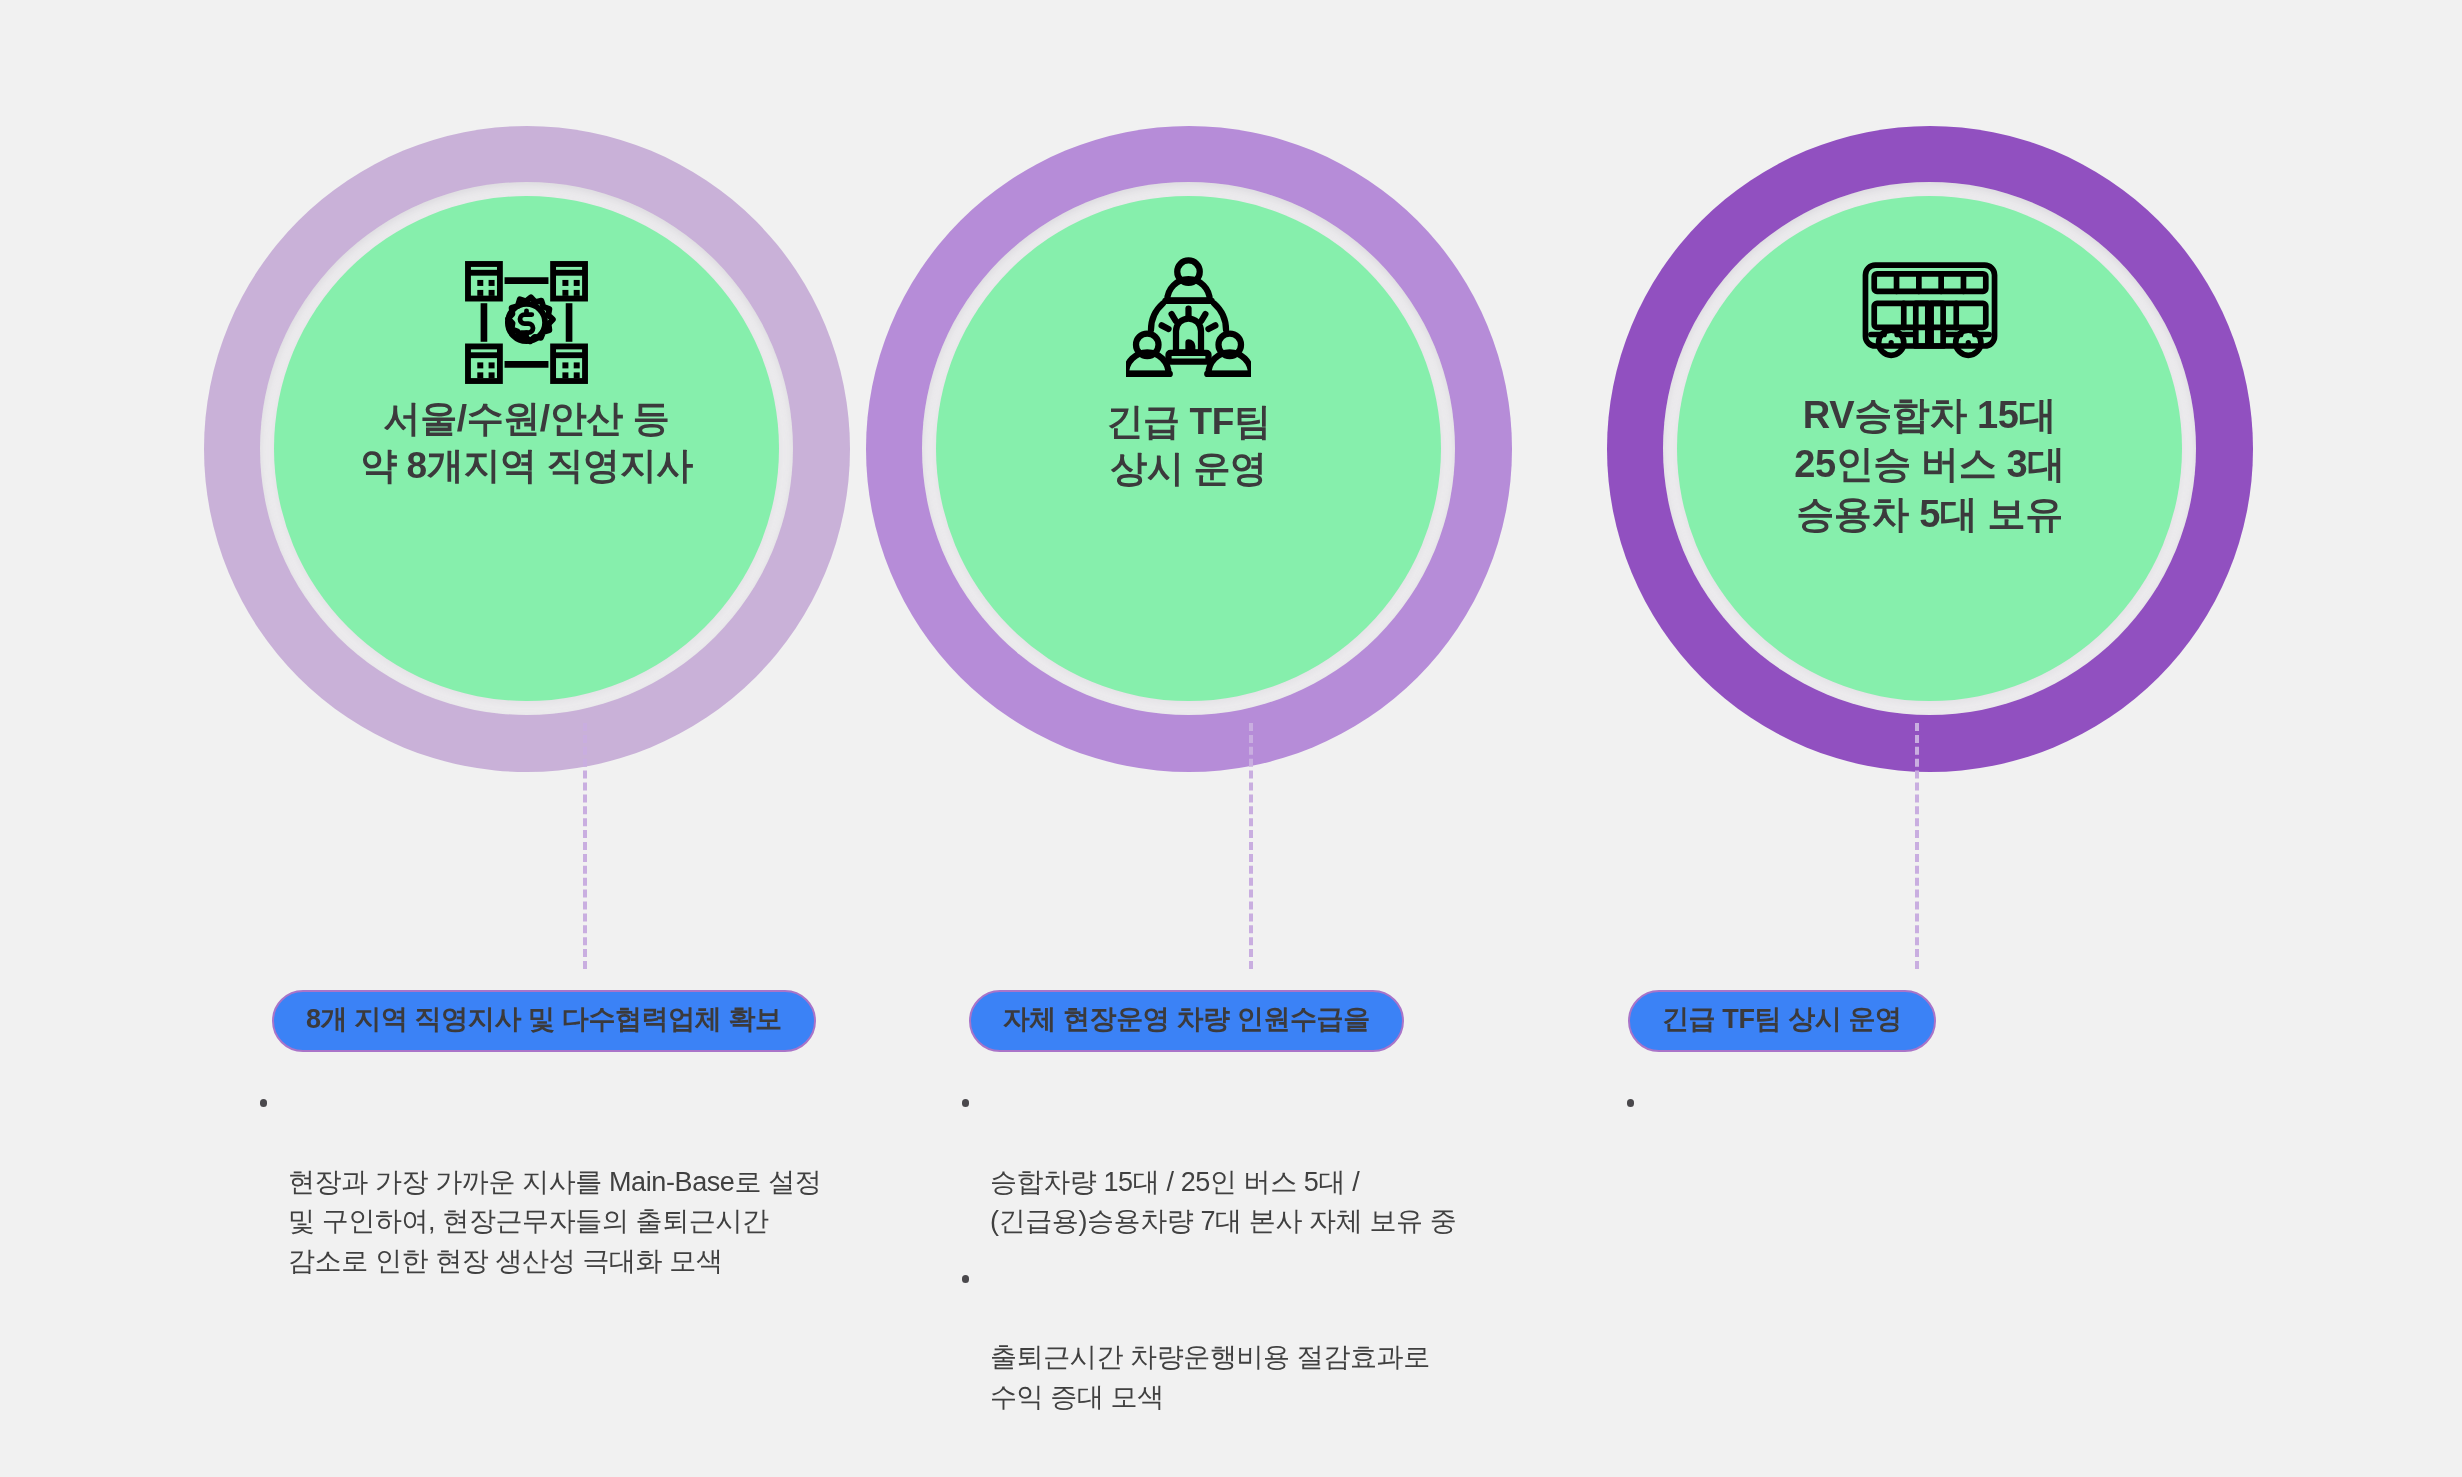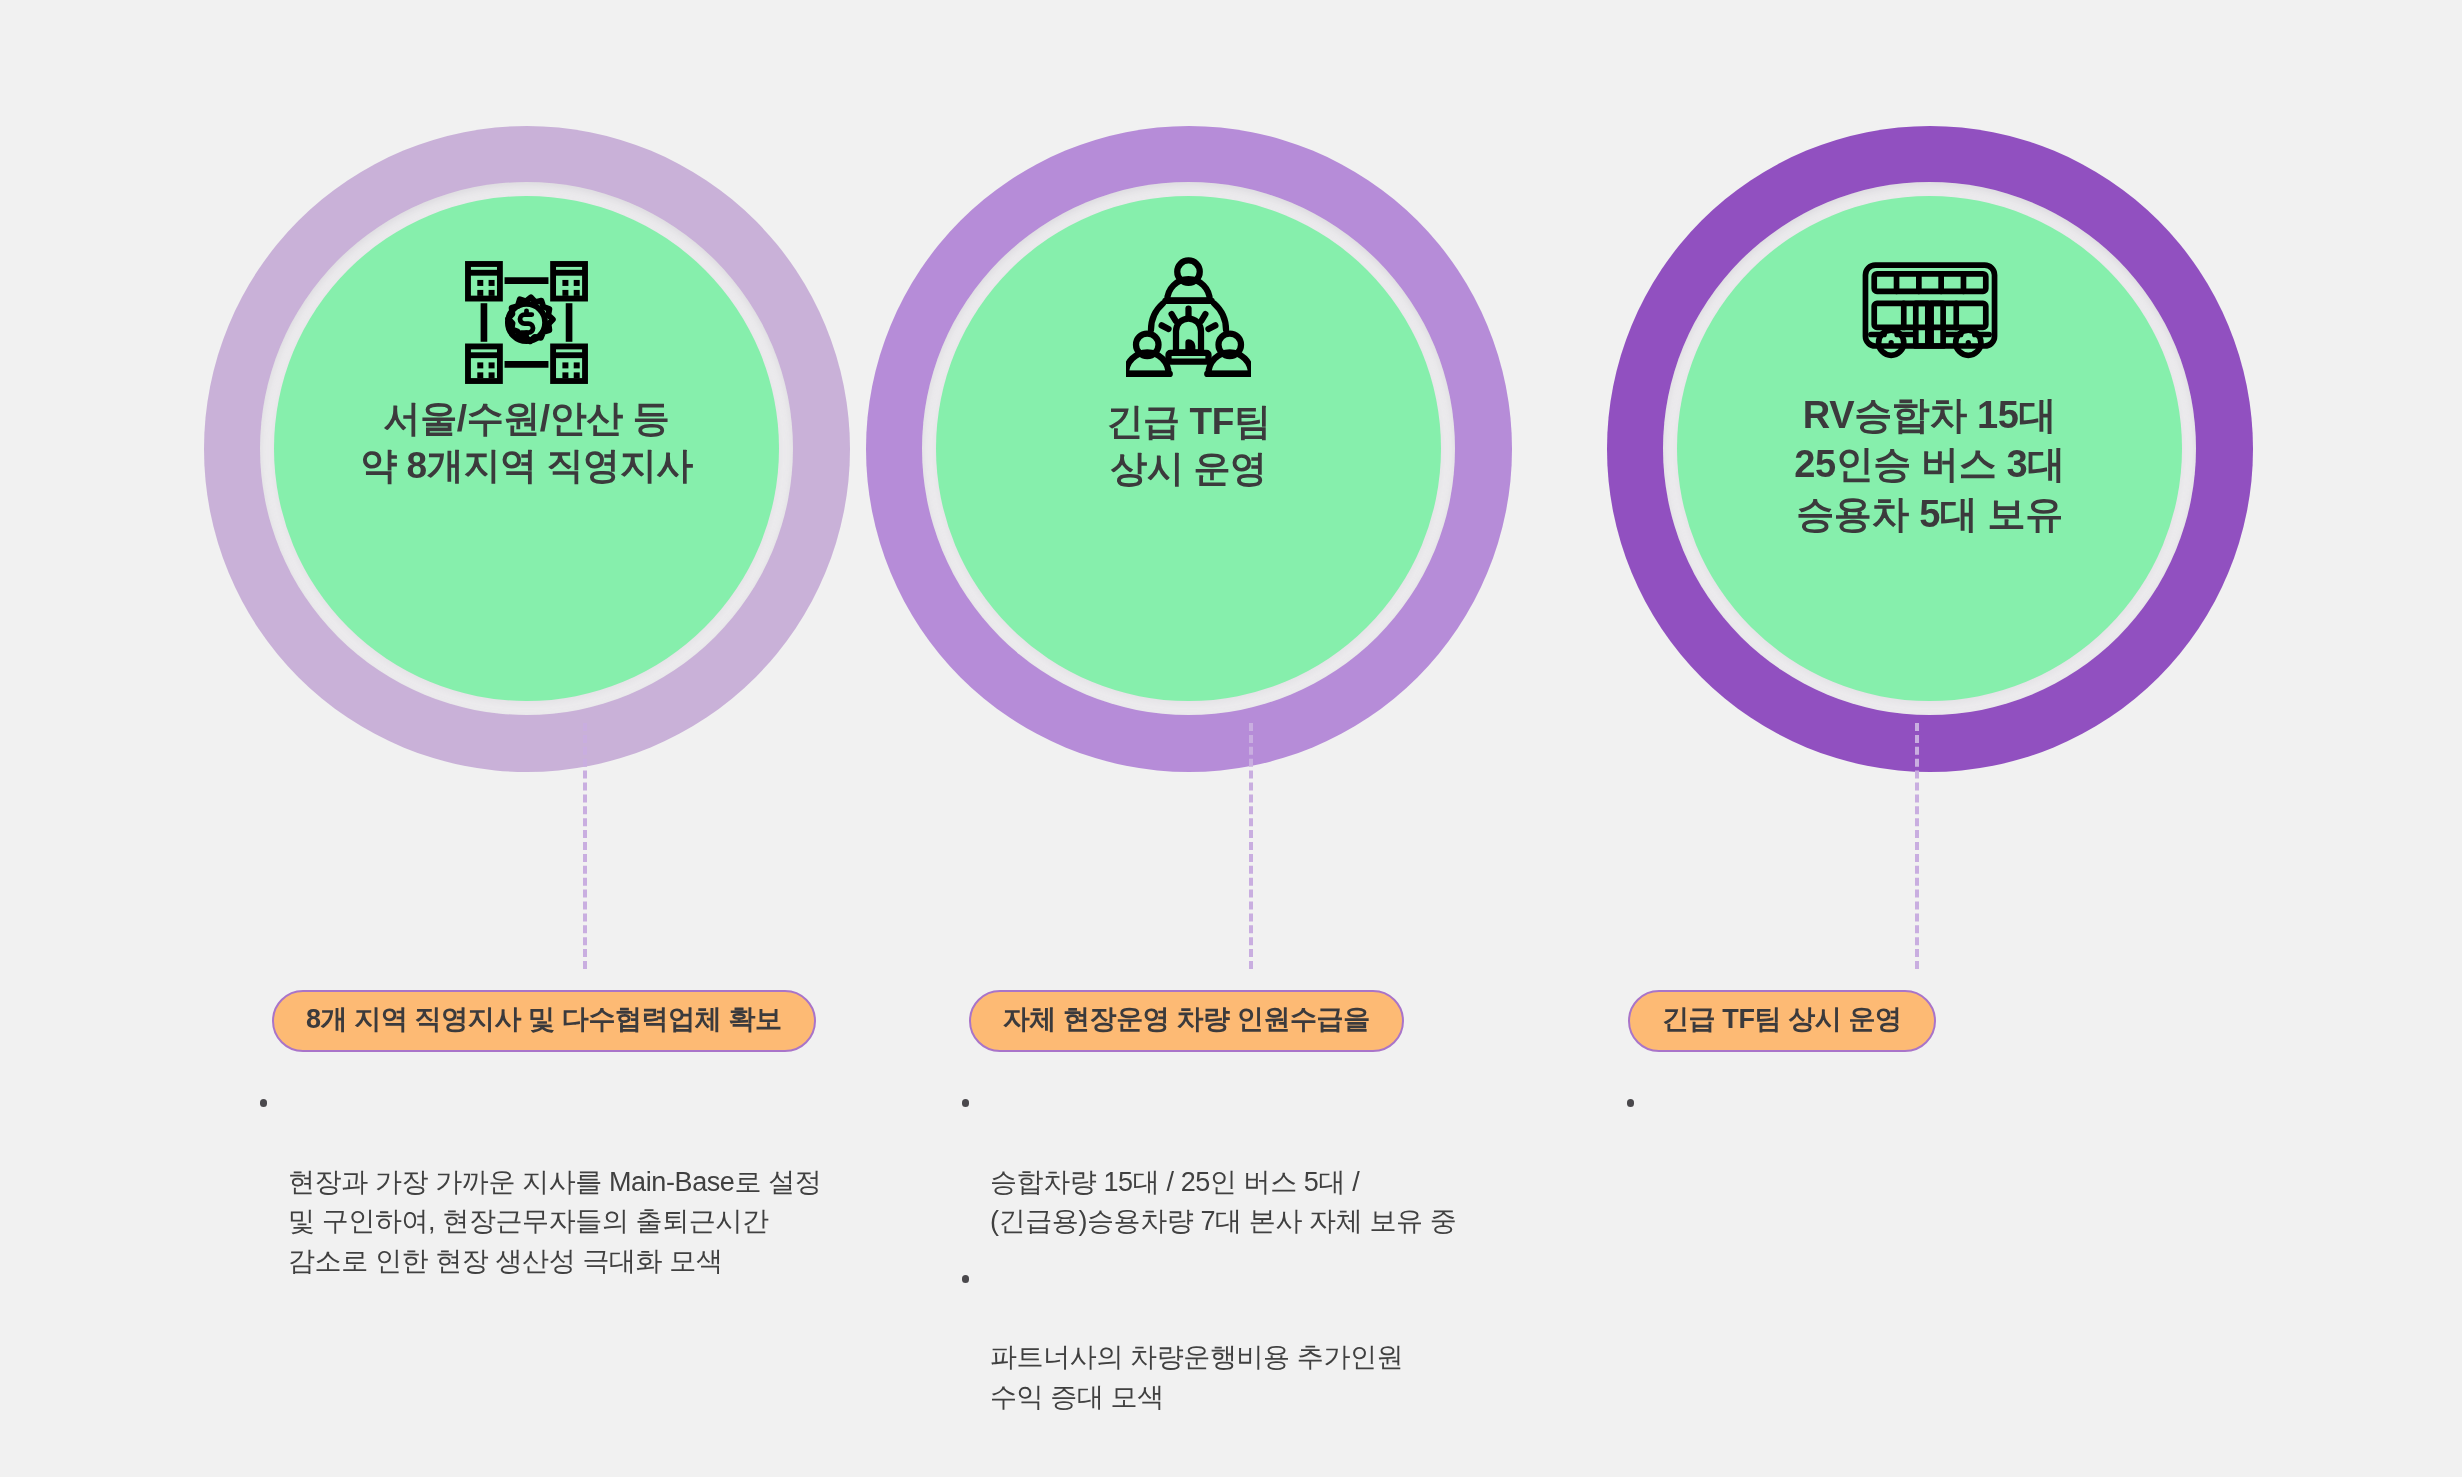--- a/index.html
+++ b/index.html
@@ -122,21 +122,21 @@
     top: 0;
   }
   #column-1 { left: 247px; width: 674px; }
   #column-2 { left: 949px; width: 674px; }
   #column-3 { left: 1614px; width: 709px; }
 
   .pill {
     display: inline-block;
     border: 2.1px solid #a974c9;
     border-radius: 34px;
-    background: #fdba74;
+    background: #3b82f6;
     padding: 14px 32px 17px 32px;
     font-size: 27px;
     font-weight: bold;
     line-height: 1;
     letter-spacing: -0.4px;
     color: #3b3a3c;
     white-space: nowrap;
   }
   #column-1 .pill-wrap { padding-left: 25px; }
   #column-2 .pill-wrap { padding-left: 19.7px; }
@@ -331,21 +331,21 @@
       <span class="pill">자체 현장운영 차량 인원수급을</span>
     </div>
     <ul class="bullet-list">
       <li class="bullet-item">
         <span class="dot"></span>
         <span>승합차량 15대 / 25인 버스 5대 /
 (긴급용)승용차량 7대 본사 자체 보유 중</span>
       </li>
       <li class="bullet-item">
         <span class="dot"></span>
-        <span>파트너사의 차량운행비용 추가인원
+        <span>출퇴근시간 차량운행비용 절감효과로
 수익 증대 모색</span>
       </li>
     </ul>
   </div>
 
   <div class="column" id="column-3">
     <div class="pill-wrap">
       <span class="pill">긴급 TF팀 상시 운영</span>
     </div>
     <ul class="bullet-list">

